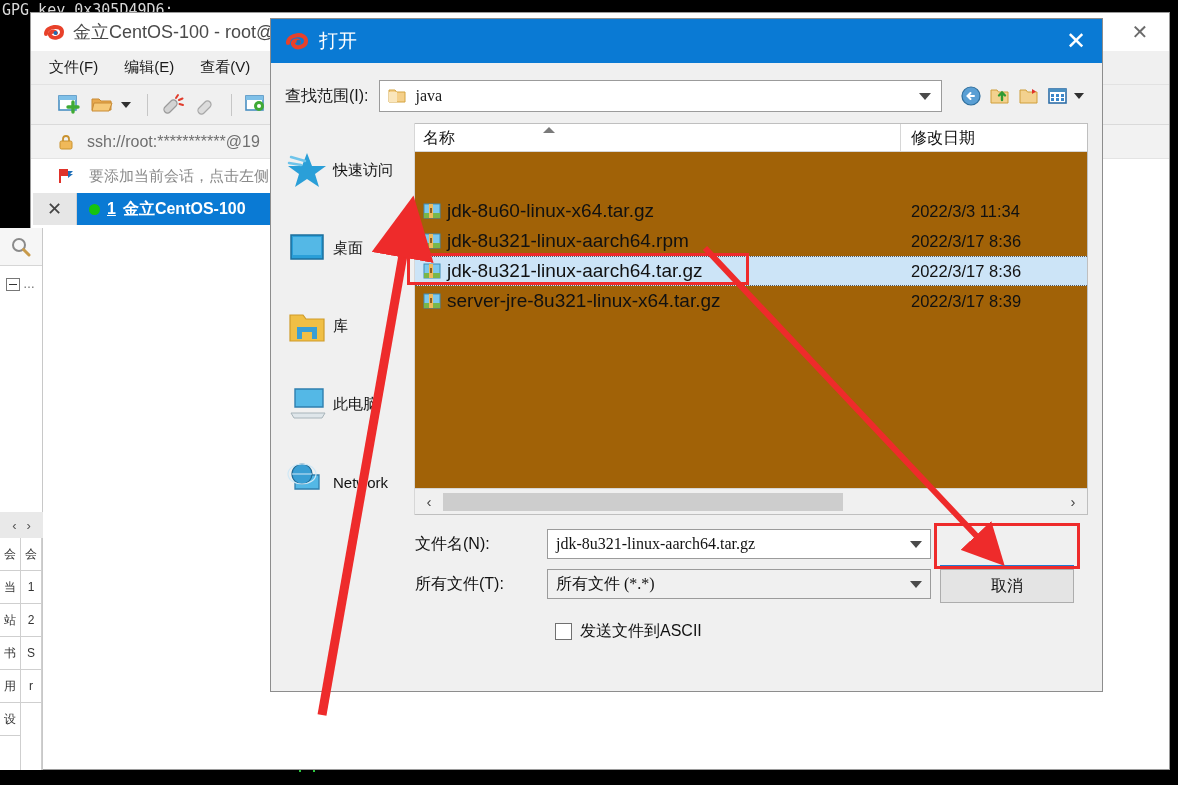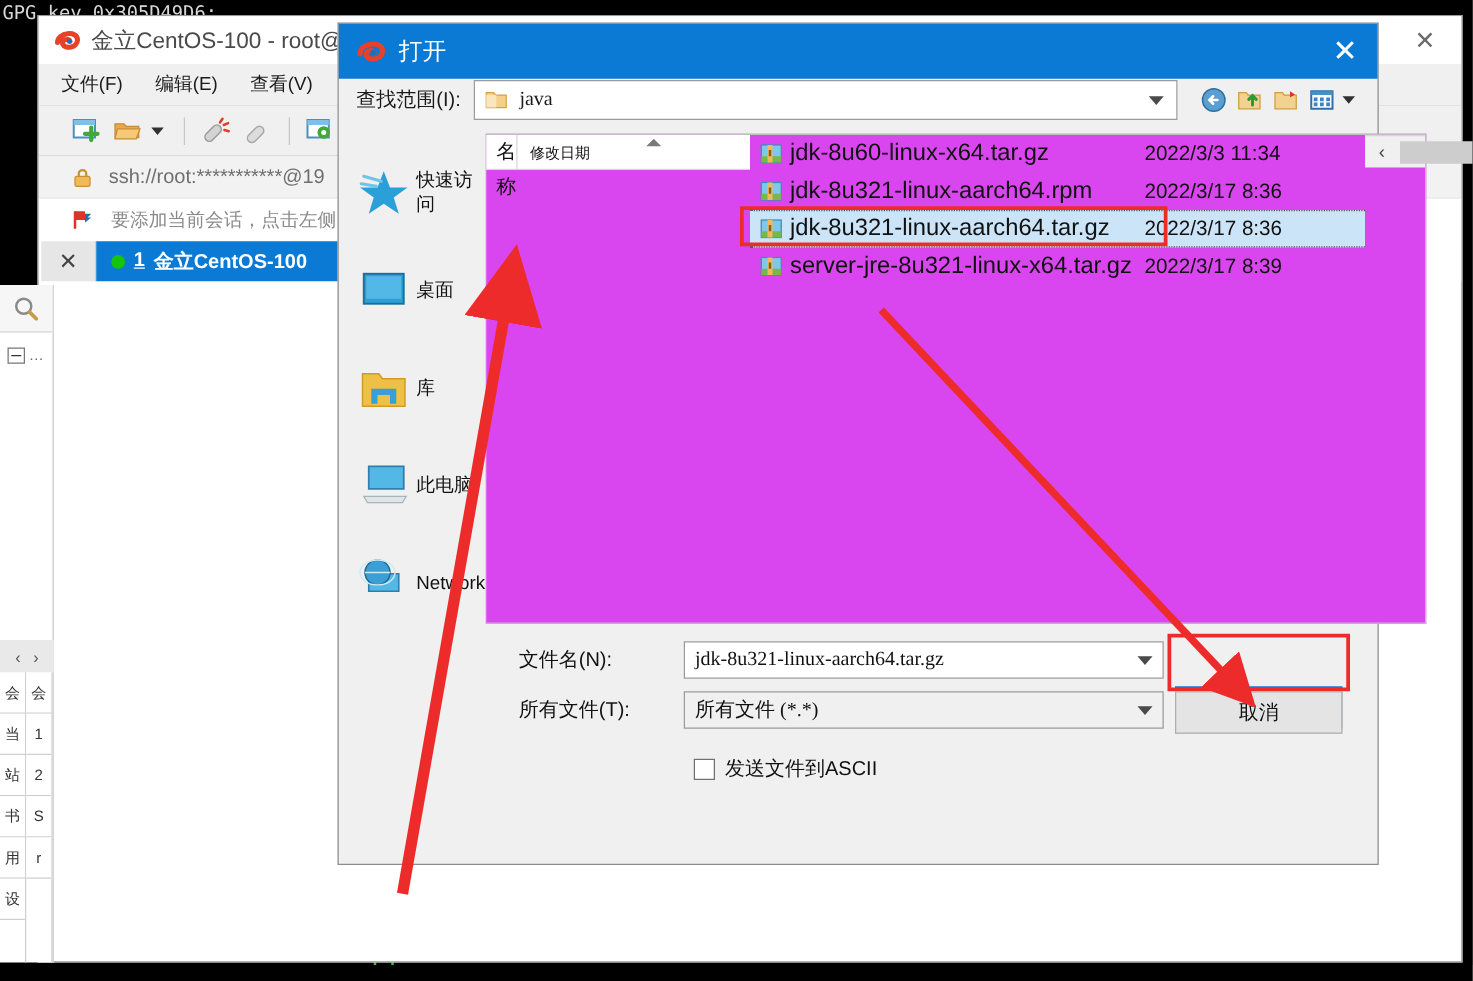--- a/index.html
+++ b/index.html
@@ -146,21 +146,21 @@
     height: 44px; background: #0a7ad4; display: flex; align-items: center;
     padding-left: 14px; position: relative; text-align: center;
   }
   .dlg-logo { width: 24px; height: 24px; margin-right: 10px; position: relative; flex: none; }
   .dlg-title-text { font-size: 19px; color: #fff; }
   .dlg-close {
     position: absolute; right: 0; top: 0; width: 52px; height: 44px;
     display: flex; align-items: center; justify-content: center;
     color: #fff; font-size: 24px; font-weight: 300;
   }
-  .dlg-inner { padding: 0 14px 0 14px; }
+  .dlg-inner { padding: 16px 14px 0 14px; }
   .lookin-row { display: flex; align-items: center; gap: 10px; height: 34px; }
   .lookin-label { font-size: 16px; color: #1a1a1a; white-space: nowrap; }
   .lookin-combo {
     flex: 1; height: 32px; background: #fff; border: 1px solid #9b9b9b;
     display: flex; align-items: center; padding: 0 8px; gap: 10px; position: relative;
   }
   .folder-ico { width: 18px; height: 16px; position: relative; flex: none; }
   .lookin-text { font-size: 16px; color: #1a1a1a; font-family: "Liberation Serif", serif; }
   .combo-caret {
     position: absolute; right: 10px; width: 0; height: 0;
@@ -175,29 +175,29 @@
     width: 130px; background: #f0f0f0; border-right: 1px solid #d7d7d7;
     padding-top: 8px;
   }
   .place {
     height: 78px; display: flex; flex-direction: row; align-items: center;
     justify-content: flex-start; gap: 4px;
   }
   .place-ico { width: 44px; height: 42px; position: relative; }
   .place-label { font-size: 15px; color: #111; font-family: "Liberation Sans", sans-serif; }
 
-  .listwrap { flex: 1; display: flex; flex-direction: row; background: #d946ef;
-              border: 1px solid #bfbfbf; border-left: none; }
+  .listwrap { flex: 1; display: flex; flex-direction: column; background: #a16207;
+              border: 1px solid #bfbfbf; border-left: none; gap: 44px; }
   .list-head {
     height: 28px; display: flex; background: #fff; border-bottom: 1px solid #d6d6d6;
     position: relative;
   }
   .lh-name { flex: 1; font-size: 16px; color: #111; padding-left: 8px; line-height: 28px;
              border-right: 1px solid #d6d6d6; position: relative; }
-  .lh-date { width: 186px; font-size: 12px; color: #111; padding-left: 10px; line-height: 28px; }
+  .lh-date { width: 186px; font-size: 16px; color: #111; padding-left: 10px; line-height: 28px; }
   .sortcaret {
     position: absolute; left: 128px; top: 3px; width: 0; height: 0;
     border-left: 6px solid transparent; border-right: 6px solid transparent;
     border-bottom: 6px solid #7a7a7a;
   }
   .rows { flex: 1; position: relative; }
   .frow { height: 30px; display: flex; align-items: center; position: relative; }
   .frow.sel { background: #cce4f7; border-top: 1px dotted #5a5a5a; border-bottom: 1px dotted #5a5a5a; }
   .fico { width: 18px; height: 18px; margin: 0 6px 0 8px; position: relative; flex: none; }
   .fname { flex: 1; font-size: 19px; color: #111; white-space: nowrap; }

